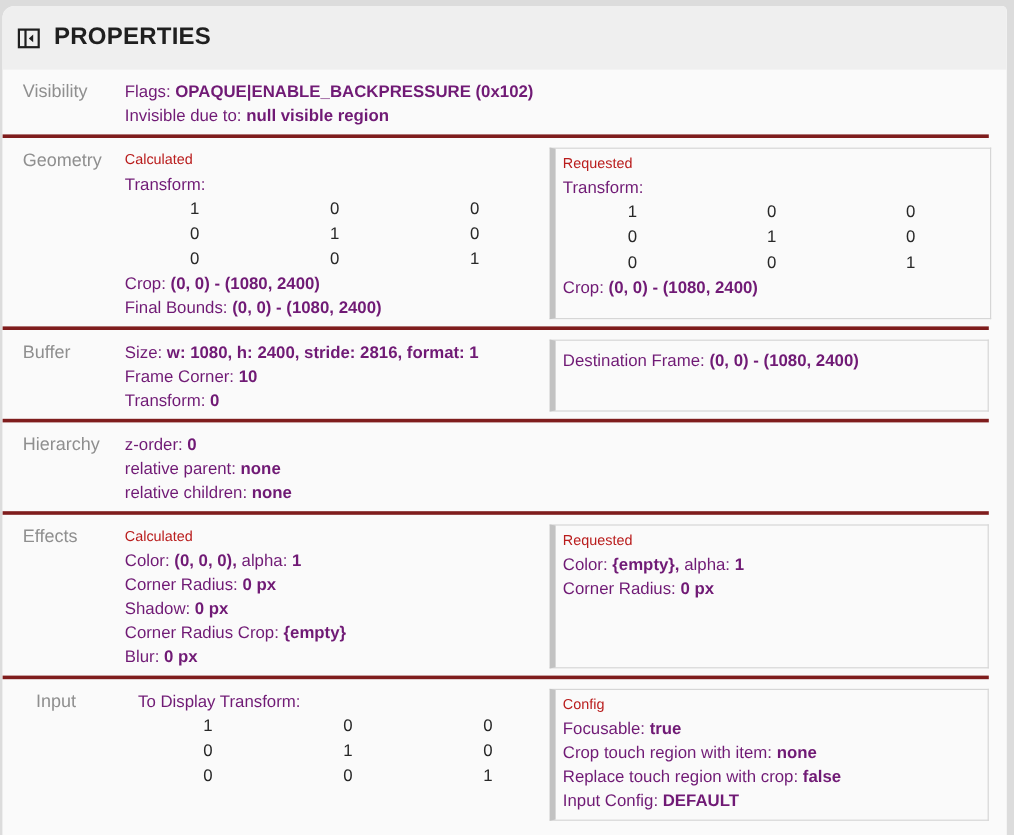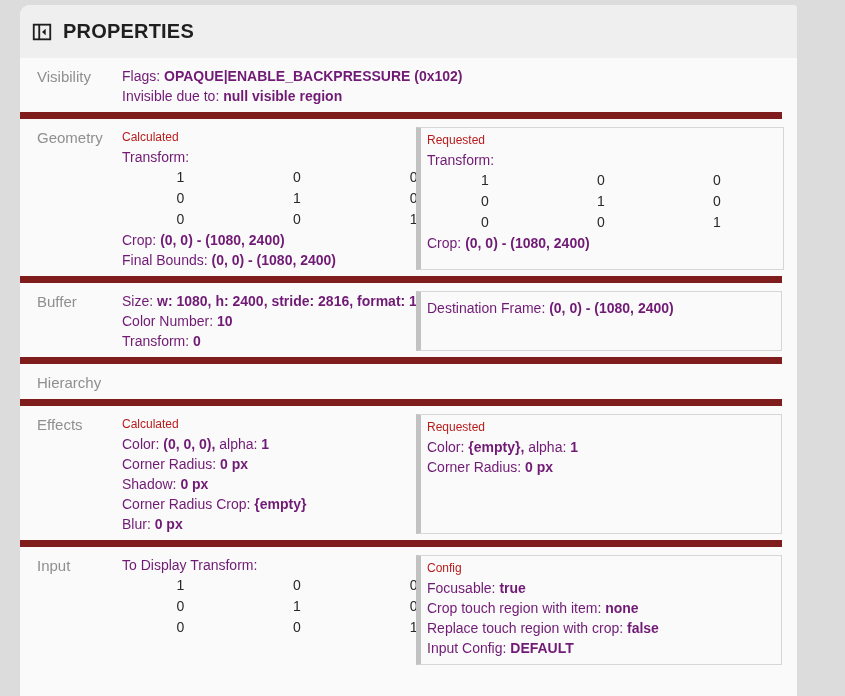--- a/index.html
+++ b/index.html
@@ -2,38 +2,38 @@
 <html><head>
 <meta charset="utf-8">
 <style>
   html, body { margin:0; padding:0; }
   body {
     width:845px; height:696px; position:relative; overflow:hidden;
     background:#dcdcdc;
     font-family:"Liberation Sans", sans-serif;
   }
   .panel {
-    position:absolute; left:20px; top:5px; width:777px; height:691px;
+    position:absolute; left:2px; top:5px; width:837px; height:691px;
     background:#fafafa; border-top-left-radius:10px; border-top-right-radius:4px;
     overflow:hidden;
   }
   .header {
     height:53px; background:#efefef; display:flex; align-items:center;
     padding-left:10px; box-sizing:border-box;
   }
   .header .icon-btn {
     width:24px; height:24px; display:flex; align-items:center; justify-content:center;
     background:none; border:none; padding:0; cursor:pointer;
   }
   .title {
     font-size:20px; font-weight:bold; color:#1f1f1f; margin-left:9px; letter-spacing:0.2px;
   }
   .rows { margin-right:15px; }
-  .row { display:flex; padding:8px 0 6px 0; border-bottom:7px solid #7f1d1d; align-items:stretch; }
-  .row:last-child { border-bottom:none; }
+  .row { display:flex; padding:8px 0 6px 0; border-bottom:3px solid #7f1d1d; align-items:stretch; }
+  .row:last-child { border-bottom:none;padding-left:11px; }
   .sec-label {
     width:85px; flex:none; padding-left:17px; box-sizing:content-box;
     font-size:15px; color:#8f8f8f; line-height:20px; padding-top:1px;
   }
   .left-col { flex:1; min-width:0; padding-right:8px; }
   .right-col { width:366px; flex:none; display:flex; }
   .box {
     flex:1; box-sizing:border-box;
     border:1px solid #d6d6d6; border-left:5px solid #c2c2c2;
     padding:2px 8px 6px 6px; background:#fafafa;
@@ -109,32 +109,37 @@
           </div>
           <div class="line"><span>Crop:</span> <span class="v">(0, 0) - (1080, 2400)</span></div>
         </div>
       </div>
     </div>
 
     <div class="row">
       <div class="sec-label">Buffer</div>
       <div class="left-col">
         <div class="line"><span>Size:</span> <span class="v">w: 1080, h: 2400, stride: 2816, format: 1</span></div>
-        <div class="line"><span>Color Number:</span> <span class="v">10</span></div>
+        <div class="line"><span>Frame Corner:</span> <span class="v">10</span></div>
         <div class="line"><span>Transform:</span> <span class="v">0</span></div>
       </div>
       <div class="right-col">
         <div class="box">
           <div class="line" style="padding-top:4px;"><span>Destination Frame:</span> <span class="v">(0, 0) - (1080, 2400)</span></div>
         </div>
       </div>
     </div>
 
     <div class="row">
       <div class="sec-label">Hierarchy</div>
+      <div class="left-col">
+        <div class="line"><span>z-order:</span> <span class="v">0</span></div>
+        <div class="line"><span>relative parent:</span> <span class="v">none</span></div>
+        <div class="line"><span>relative children:</span> <span class="v">none</span></div>
+      </div>
     </div>
 
     <div class="row">
       <div class="sec-label">Effects</div>
       <div class="left-col">
         <div class="group-label">Calculated</div>
         <div class="line"><span>Color:</span> <span class="v">(0, 0, 0),</span> <span>alpha:</span> <span class="v">1</span></div>
         <div class="line"><span>Corner Radius:</span> <span class="v">0 px</span></div>
         <div class="line"><span>Shadow:</span> <span class="v">0 px</span></div>
         <div class="line"><span>Corner Radius Crop:</span> <span class="v">{empty}</span></div>

